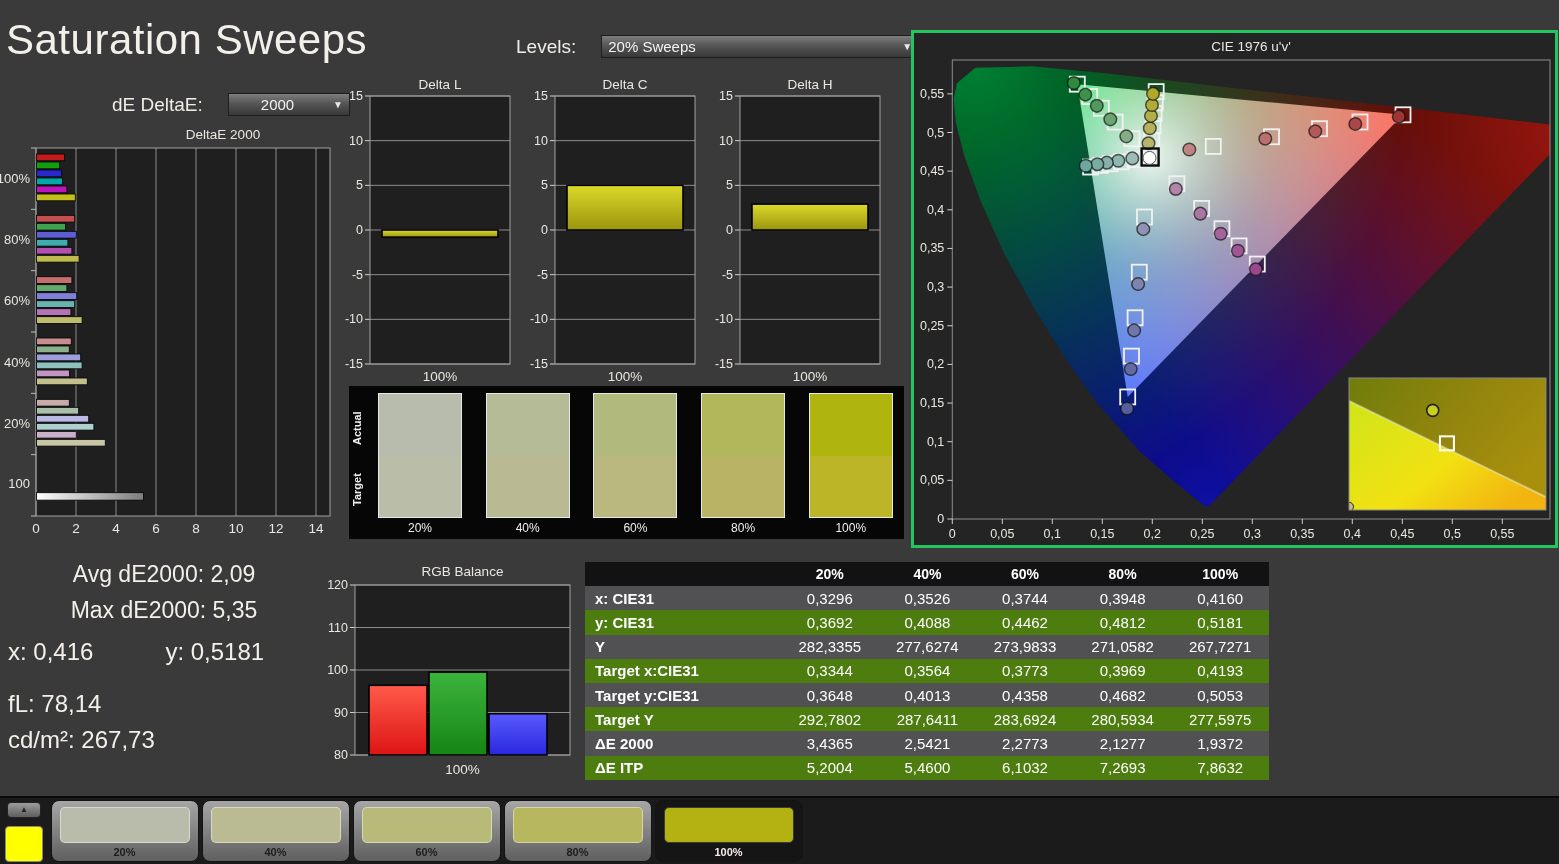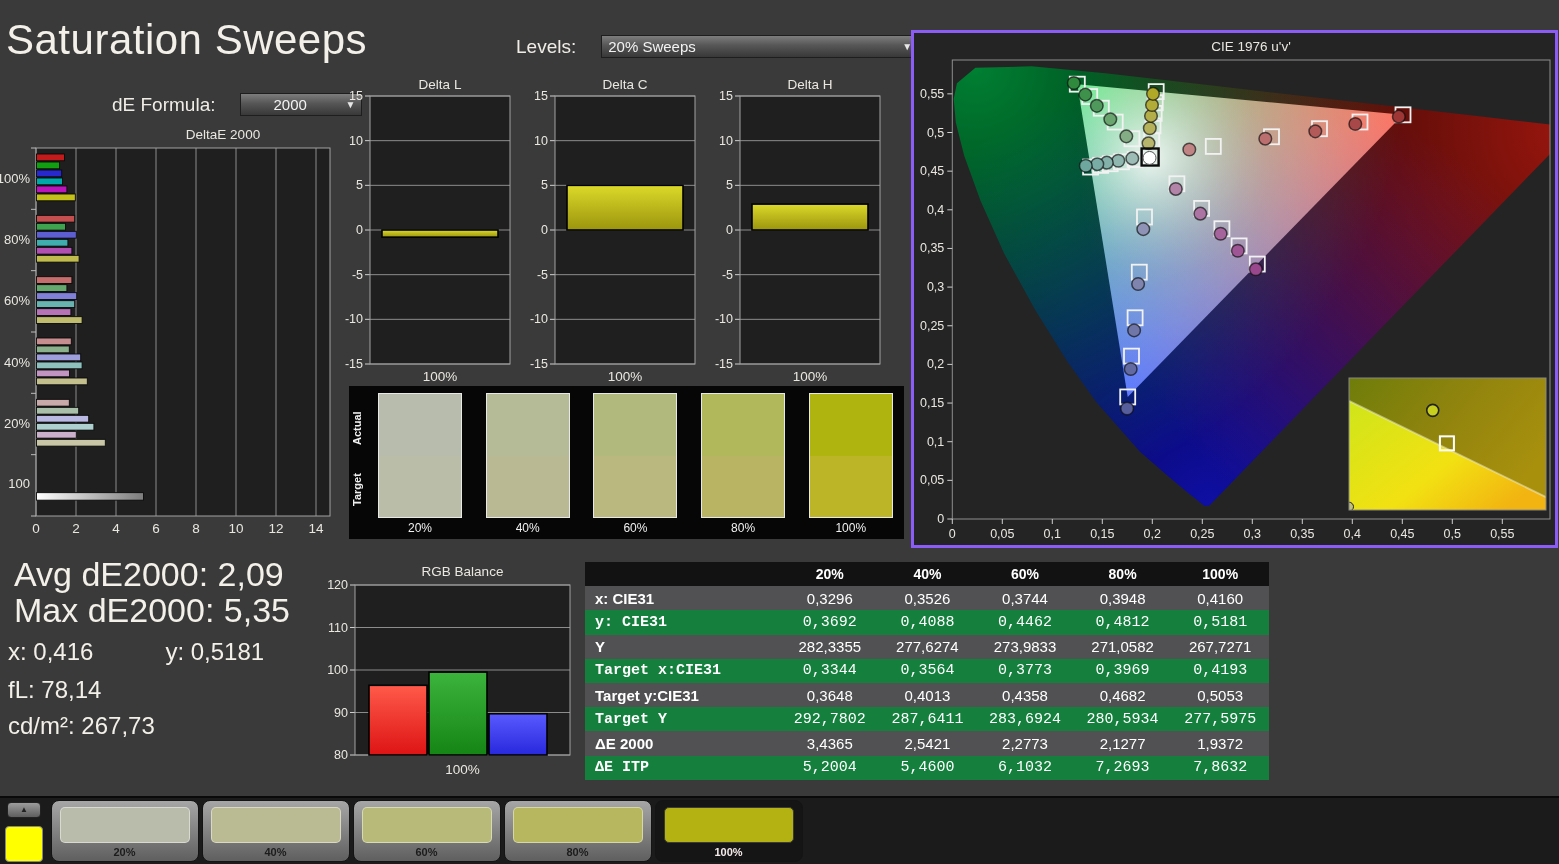--- a/index.html
+++ b/index.html
@@ -9,51 +9,51 @@
   .ctrl{position:absolute;display:flex;align-items:center;gap:25px;color:#f0ede6;font-size:19px;}
   .dropdown{display:flex;align-items:center;justify-content:space-between;background:linear-gradient(#7d7d7d,#565656 45%,#383838);border:1px solid #1e1e1e;color:#f2f2f2;font-size:15px;padding:2px 6px;cursor:pointer;text-align:right;}
   .dropdown .caret{font-size:10px;color:#e8e8e8;margin-left:8px;}
   svg text{font-family:"Liberation Sans",sans-serif;}
   .swatch-panel{position:absolute;left:349px;top:386px;width:555px;height:153px;background:#060606;}
   .sw-col{position:absolute;top:7px;}
   .sw-box{width:84px;height:125px;border:1px solid #e8e8e8;display:flex;flex-direction:column;}
   .sw-top,.sw-bot{flex:1;}
   .sw-pct{text-align:center;color:#f0f0f0;font-size:12px;margin-top:3px;}
   .sw-rowlabel{position:absolute;left:2px;width:14px;color:#f0f0f0;font-size:11px;font-weight:bold;writing-mode:vertical-rl;transform:rotate(180deg);text-align:center;}
-  .cie-panel{position:absolute;left:911px;top:30px;width:647px;height:518px;border:3px solid #8b5cf6;background:#242424;}
-  .stats{position:absolute;left:14px;top:556px;width:300px;color:#f3f0e9;font-size:34px;line-height:36px;}
+  .cie-panel{position:absolute;left:911px;top:30px;width:647px;height:518px;border:3px solid #22c55e;background:#242424;}
+  .stats{position:absolute;left:14px;top:556px;width:300px;text-align:center;color:#f3f0e9;font-size:23px;line-height:36px;}
   .reading{position:absolute;left:8px;top:638px;color:#f3f0e9;}
   .reading .head{font-size:29px;margin-bottom:10px;}
-  .reading .row1{font-size:24px;display:flex;gap:72px;margin-bottom:10px;text-align:right;}
+  .reading .row1{font-size:24px;display:flex;gap:72px;margin-bottom:24px;text-align:right;}
   .reading .ln{font-size:24px;margin-bottom:8px;}
   .tbl{position:absolute;left:585px;top:562px;width:684px;display:grid;grid-template-columns:196px repeat(5,1fr);}
   .tbl .cell{height:24.2px;display:flex;align-items:center;justify-content:center;color:#fff;font-size:15px;}
   .tbl .hdr{background:#121212;font-weight:bold;font-size:14px;}
   .tbl .lab{justify-content:flex-start;padding-left:10px;font-weight:bold;}
   .tbl .dark{background:#515154;}
-  .tbl .light{background:#15803d;font-family:Liberation Mono, monospace;}
+  .tbl .light{background:#4d7c0f;}
   .bbar{position:absolute;left:0;top:796px;width:1559px;height:68px;background:#1b1b1b;border-top:2px solid #0a0a0a;display:flex;align-items:stretch;}
   .ycell{width:46px;margin:2px 2px 2px 1px;display:flex;flex-direction:column;align-items:center;}
   .up-btn{width:34px;height:16px;margin-top:2px;border-radius:4px;background:linear-gradient(#9c9c9c,#5e5e5e);border:1px solid #222;color:#222;font-size:8px;line-height:14px;text-align:center;cursor:pointer;}
   .ybox{width:38px;height:36px;margin-top:8px;border-radius:4px;background:#ffff00;border:1px solid #888;}
   .tile{width:148px;margin:2px 1.5px;border-radius:8px;background:linear-gradient(#a6a6a6,#8a8a8a 40%,#5f5f5f);border:1px solid #141414;display:flex;flex-direction:column;align-items:center;cursor:pointer;}
   .tile.selected{background:#151515;}
   .tile-swatch{width:130px;height:36px;margin-top:6px;border-radius:5px;border:1px solid rgba(255,255,255,.45);}
   .tile.selected .tile-swatch{border-color:#3a3a3a;}
   .tile-label{font-size:11px;font-weight:bold;color:#1c1c1c;margin-top:3px;}
   .tile.selected .tile-label{color:#f5eaea;}
 </style>
 </head>
 <body>
 
 <div class="app">
   <div class="page-title">Saturation Sweeps</div>
 
   <div class="ctrl" style="left:112px;top:93px;">
-    <span>dE Formula:</span>
+    <span>dE DeltaE:</span>
     <div class="dropdown" style="width:122px;padding-left:32px;">
       <span>2000</span>
       <span class="caret">▼</span>
     </div>
   </div>
 
   <div class="ctrl" style="left:516px;top:35px;">
     <span>Levels:</span>
     <div class="dropdown" style="width:318px;">
       <span>20% Sweeps</span>

